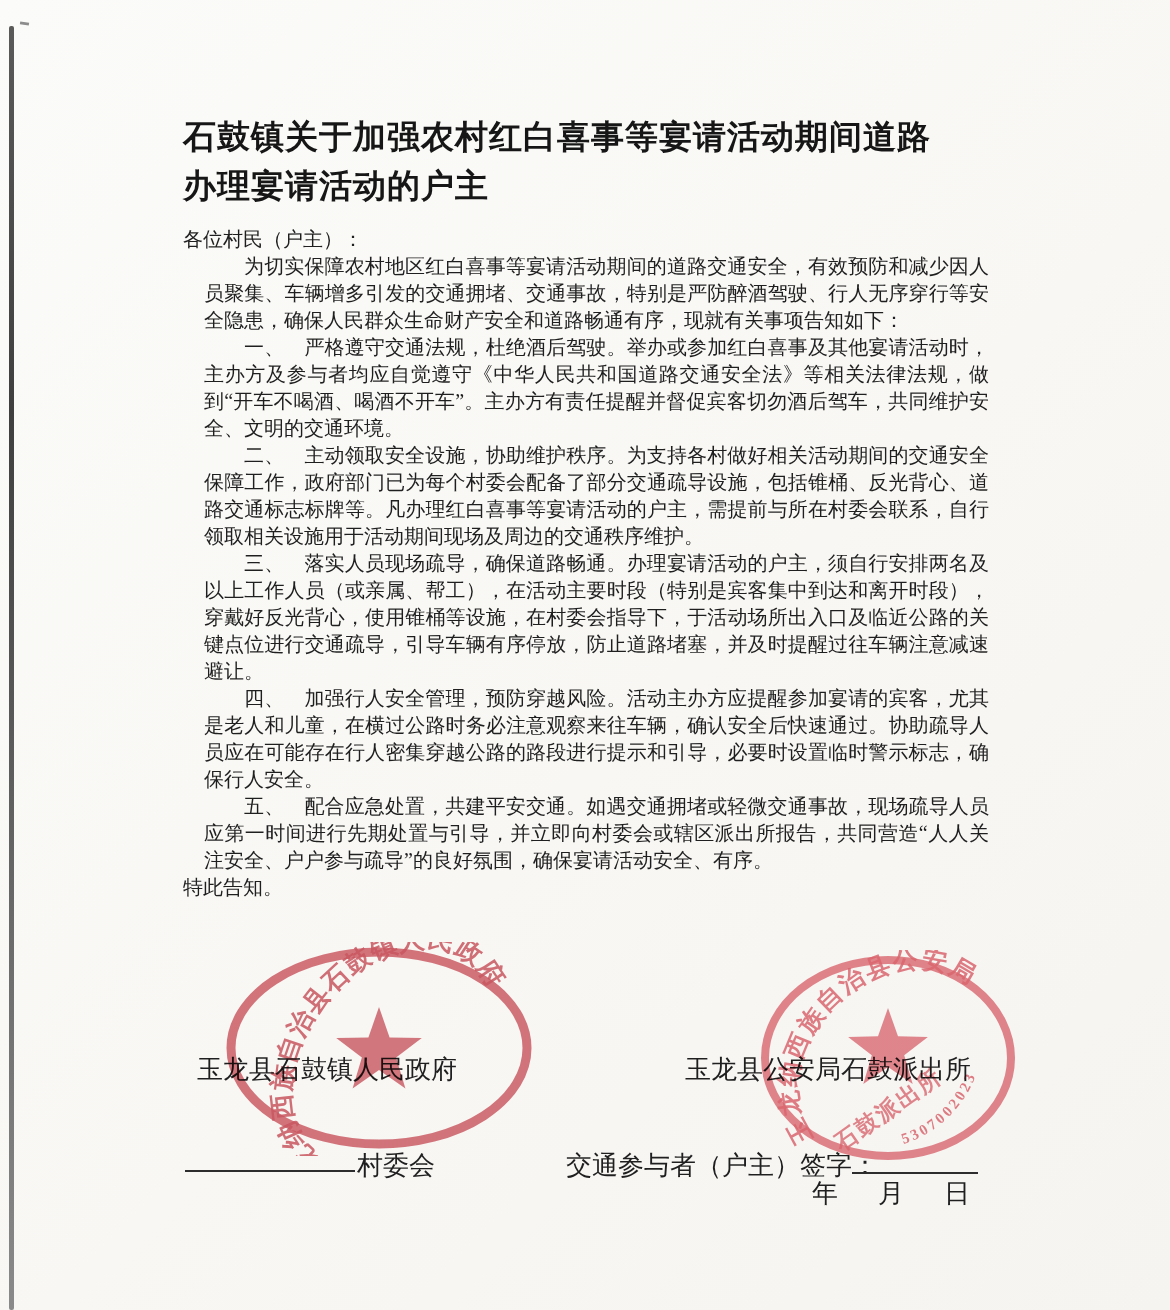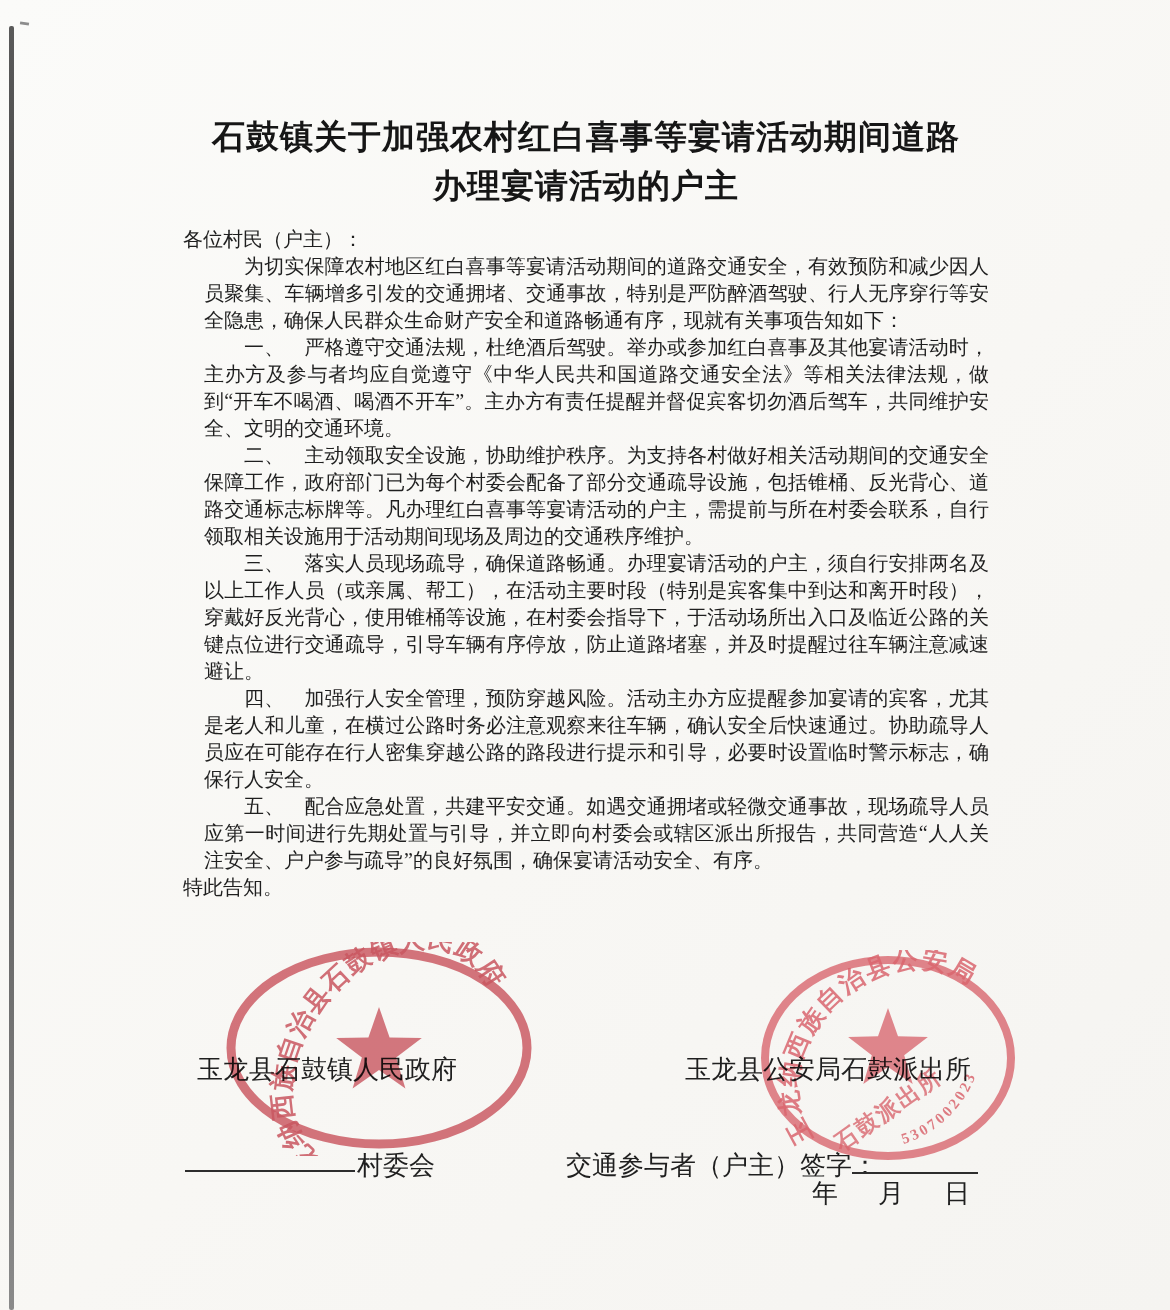--- a/index.html
+++ b/index.html
@@ -16,21 +16,21 @@
     position:absolute;left:9px;top:26px;width:5px;height:1284px;
     background:linear-gradient(180deg,#5a5a5a 0%,#3f3f3f 30%,#6a6a6a 70%,#8a8a8a 100%);
     border-radius:2px;
   }
   .scan-speck{position:absolute;left:20px;top:22px;width:9px;height:3px;background:#8d8d8d;transform:rotate(8deg);}
   
   .content{
     position:absolute;left:183px;top:112px;width:806px;
   }
   .doc-title{
-    text-align:center;font-weight:700;font-size:33px;line-height:49px;
+    font-weight:700;font-size:33px;line-height:49px;
     letter-spacing:1px;color:#161616;margin:0 0 16px 0;
     font-family:"Liberation Sans","DejaVu Sans",sans-serif;
   }
   .bodytext{font-size:20px;line-height:27px;text-align:justify;}
   .bodytext p{margin:0;}
   .bodytext p.indent{text-indent:2em;margin-left:21px;}
   
   .sig{position:absolute;top:1052px;font-size:26px;white-space:nowrap;}
   .sig.left{left:197px;}
   .sig.right{left:685px;}

